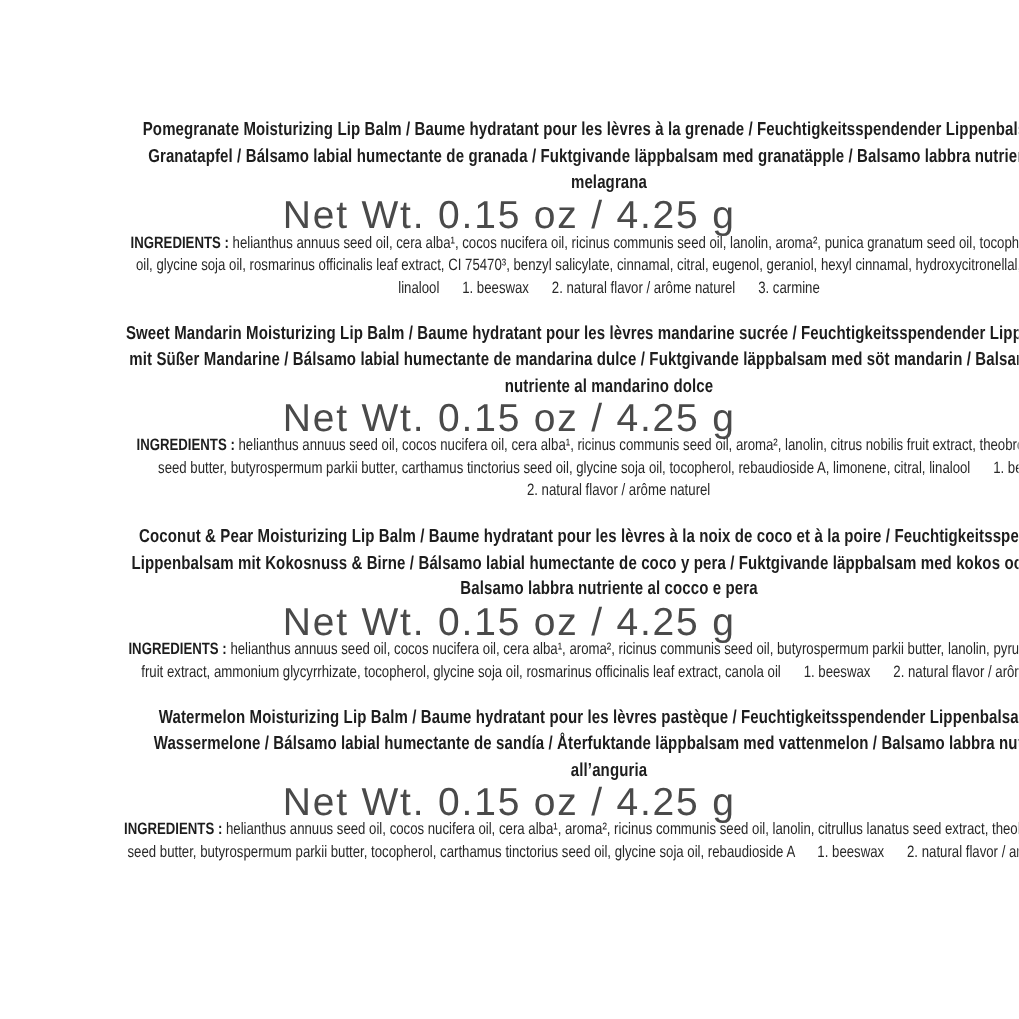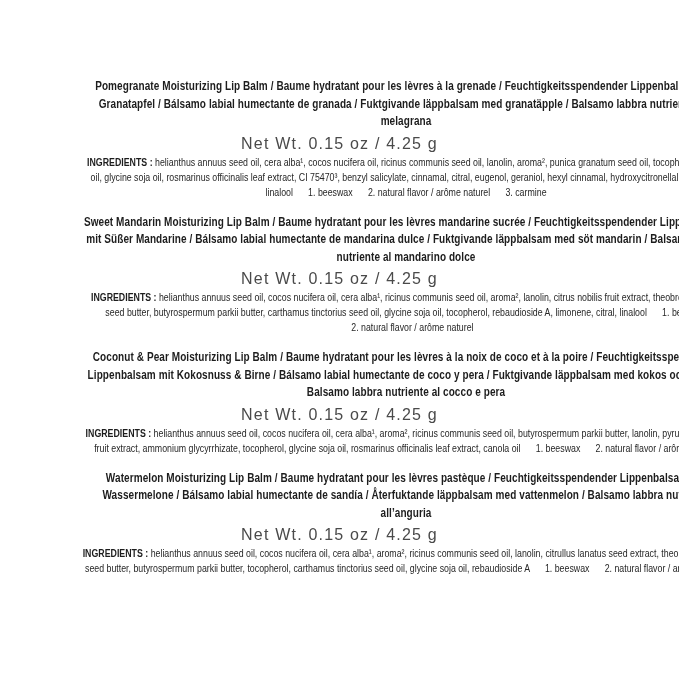--- a/index.html
+++ b/index.html
@@ -31,21 +31,21 @@
   .title {
     font-size: 12.5px;
     line-height: 17.5px;
     font-weight: bold;
     letter-spacing: 0.1px;
     color: #1d1d1d;
     text-align: center;
     margin: 0;
   }
   .netwt {
-    font-size: 16px;
+    font-size: 26px;
     line-height: 21px;
     font-weight: normal;
     letter-spacing: 1.2px;
     color: #4a4a4a;
     text-align: center;
     margin: 2px 0 1px 0;
   }
   .ingredients {
     font-size: 11px;
     line-height: 15px;

